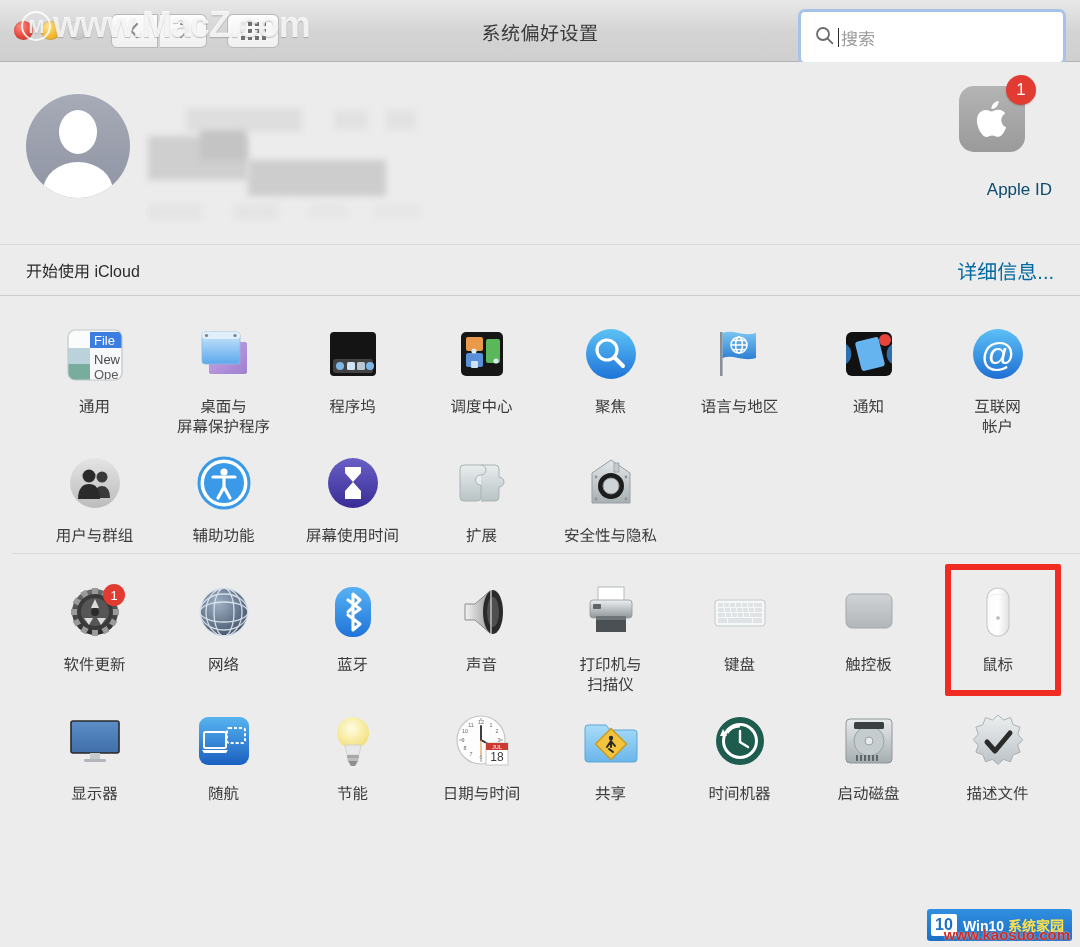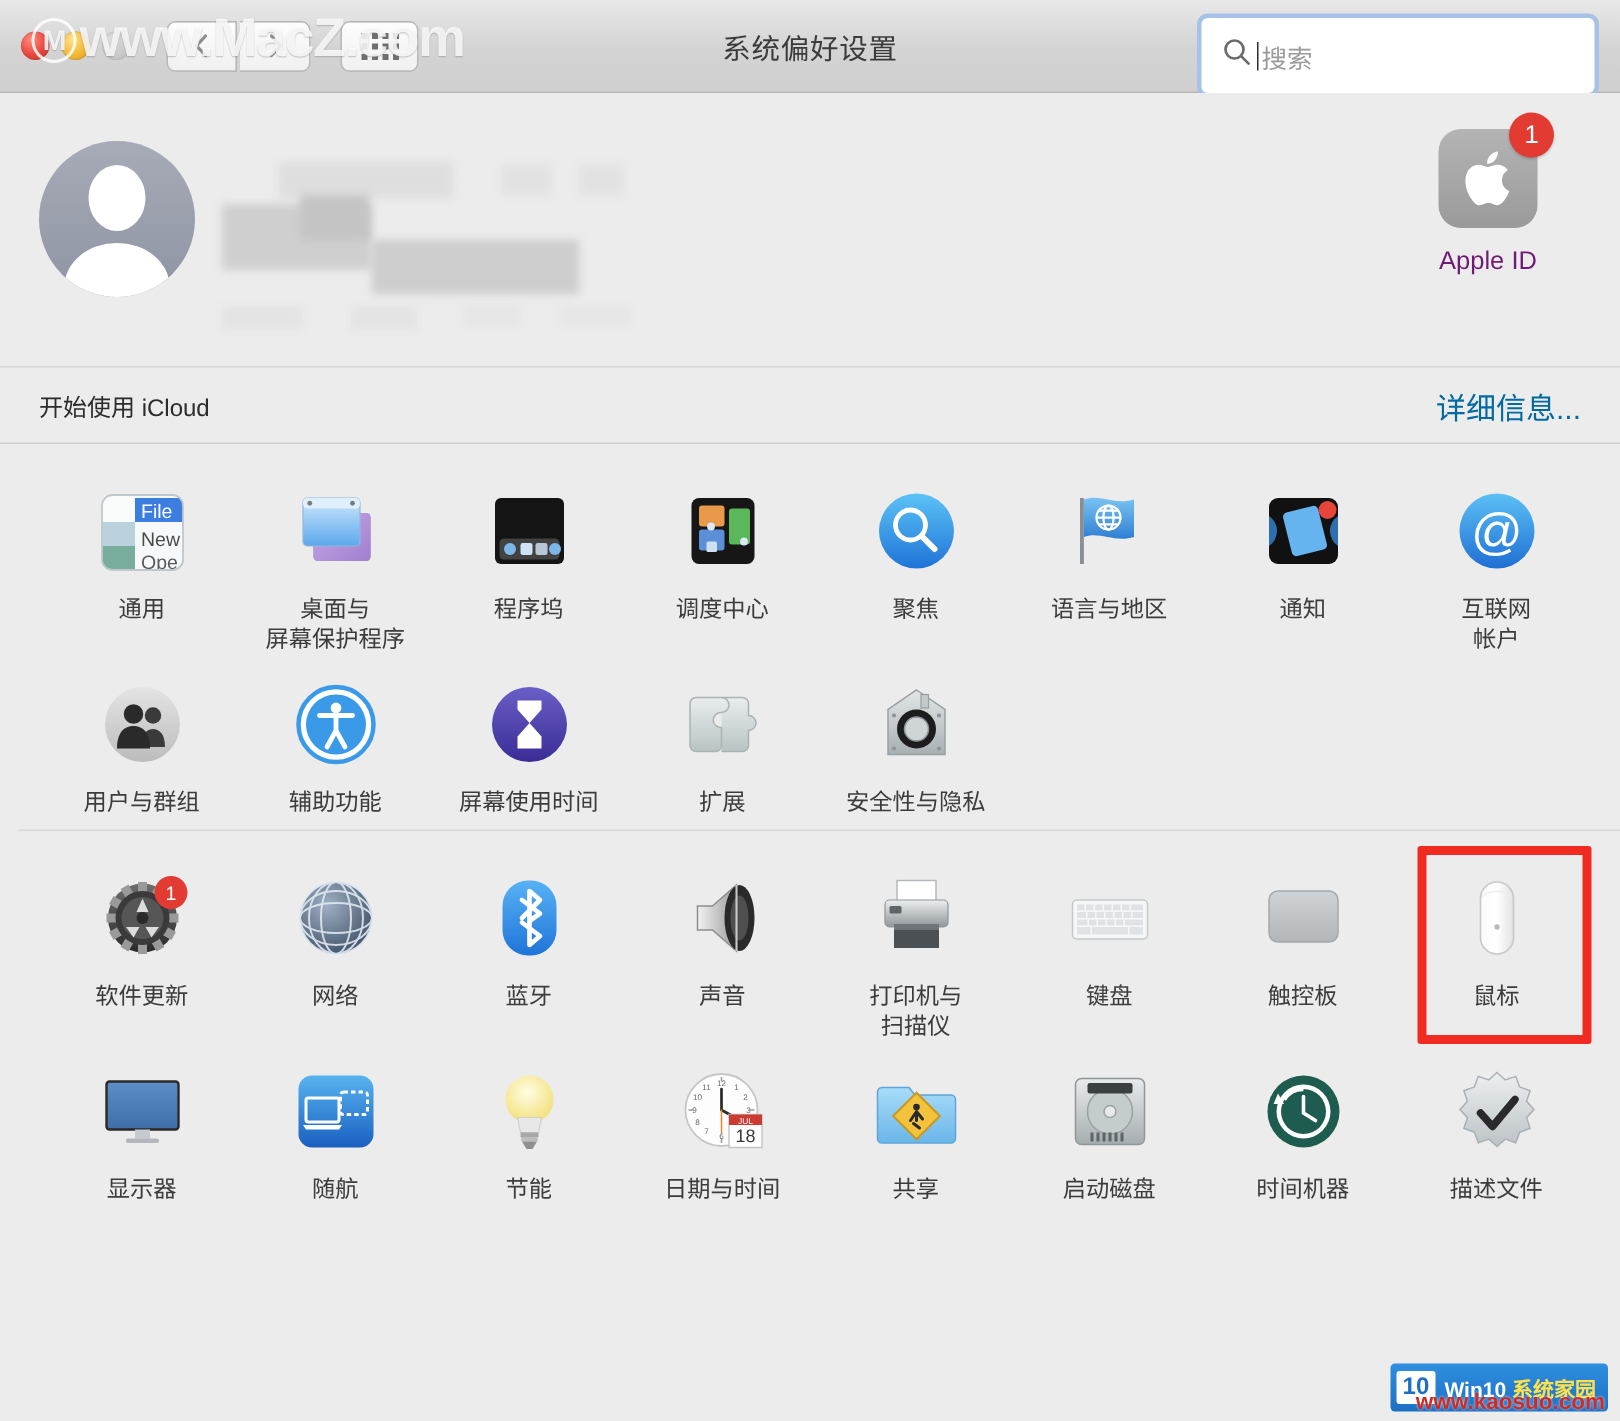--- a/index.html
+++ b/index.html
@@ -129,21 +129,21 @@
     display: flex; align-items: center; justify-content: center;
     position: relative;
   }
   .aid-badge {
     position: absolute; right: -11px; top: -11px;
     width: 30px; height: 30px; border-radius: 50%;
     background: #e23b32; color: #fff;
     font-size: 17px; line-height: 30px; text-align: center;
     box-shadow: 0 1px 2px rgba(0,0,0,.2);
   }
-  .aid-label { margin-top: 12px; font-size: 17px; color: #701a75; }
+  .aid-label { margin-top: 28px; font-size: 17px; color: #0c4a6e; text-align: right; }
 
   .icloudbar {
     height: 52px; background: #ececec;
     border-top: 1px solid #d8d8d8;
     border-bottom: 1px solid #cdcdcd;
     display: flex; align-items: center; justify-content: space-between;
     padding: 0 26px;
   }
   .icloud-text { font-size: 16px; color: #2b2b2b; }
   .icloud-link { font-size: 20px; color: #0369a1; }
@@ -817,20 +817,36 @@
             <circle cx="31" cy="27" r="2.2" fill="#2a2a2a"></circle>
             <path d="M31 30 L27 36 M31 30 L35 35 M31 30 L31 36 M29 38 L33 41" stroke="#2a2a2a" stroke-width="2" fill="none" stroke-linecap="round"></path>
           </svg>
         </div>
         <div class="lbl">共享</div>
       </div>
 
       <div class="cell">
         <div class="ic">
           <svg width="62" height="62" viewBox="0 0 62 62">
+            <circle cx="31" cy="30" r="24" fill="#1d5c4e"></circle>
+            <circle cx="31" cy="30" r="18" fill="#fff"></circle>
+            <circle cx="31" cy="30" r="15" fill="#1d5c4e"></circle>
+            <g stroke="#fff" stroke-width="2.4" fill="none" stroke-linecap="round">
+              <path d="M31 20 L31 31 L39 36"></path>
+            </g>
+            <path d="M18 22 A15 15 0 0 1 31 15" stroke="#fff" stroke-width="3" fill="none"></path>
+            <path d="M14 18 L18 25 L11 25 Z" fill="#fff"></path>
+          </svg>
+        </div>
+        <div class="lbl">时间机器</div>
+      </div>
+
+      <div class="cell">
+        <div class="ic">
+          <svg width="62" height="62" viewBox="0 0 62 62">
             <defs>
                 <linearGradient id="sdkg" x1="0" y1="0" x2="0" y2="1">
                   <stop offset="0" stop-color="#e8ebec"></stop>
                   <stop offset="1" stop-color="#a6adb0"></stop>
                 </linearGradient>
               </defs>
             <rect x="8" y="8" width="46" height="44" rx="4" fill="url(#sdkg)" stroke="#8f9699" stroke-width="1"></rect>
             <circle cx="31" cy="30" r="15" fill="#c5ccce" stroke="#9aa1a4" stroke-width="1"></circle>
             <circle cx="31" cy="30" r="4" fill="#e7eaeb" stroke="#9aa1a4" stroke-width="1"></circle>
             <rect x="16" y="11" width="30" height="7" rx="1.5" fill="#3a3f42"></rect>
@@ -843,36 +859,20 @@
                 <rect x="38" y="44" width="2" height="6"></rect>
               </g>
           </svg>
         </div>
         <div class="lbl">启动磁盘</div>
       </div>
 
       <div class="cell">
         <div class="ic">
           <svg width="62" height="62" viewBox="0 0 62 62">
-            <circle cx="31" cy="30" r="24" fill="#1d5c4e"></circle>
-            <circle cx="31" cy="30" r="18" fill="#fff"></circle>
-            <circle cx="31" cy="30" r="15" fill="#1d5c4e"></circle>
-            <g stroke="#fff" stroke-width="2.4" fill="none" stroke-linecap="round">
-              <path d="M31 20 L31 31 L39 36"></path>
-            </g>
-            <path d="M18 22 A15 15 0 0 1 31 15" stroke="#fff" stroke-width="3" fill="none"></path>
-            <path d="M14 18 L18 25 L11 25 Z" fill="#fff"></path>
-          </svg>
-        </div>
-        <div class="lbl">时间机器</div>
-      </div>
-
-      <div class="cell">
-        <div class="ic">
-          <svg width="62" height="62" viewBox="0 0 62 62">
             <defs>
                 <linearGradient id="pfg" x1="0" y1="0" x2="0" y2="1">
                   <stop offset="0" stop-color="#eceff0"></stop>
                   <stop offset="1" stop-color="#bcc3c6"></stop>
                 </linearGradient>
               </defs>
             <path d="M31 4 l5.5 5 7-2.4 2.6 7 7 2.6 -2.4 7 5 5.5 -5 5.5 2.4 7 -7 2.6 -2.6 7 -7 -2.4 -5.5 5 -5.5 -5 -7 2.4 -2.6 -7 -7 -2.6 2.4 -7 -5 -5.5 5 -5.5 -2.4 -7 7 -2.6 2.6 -7 7 2.4 z" fill="url(#pfg)" stroke="#a9b1b4" stroke-width="1"></path>
             <path d="M20 31 L28 40 L43 22" fill="none" stroke="#2a2a2a" stroke-width="5" stroke-linecap="round" stroke-linejoin="round"></path>
           </svg>
         </div>

